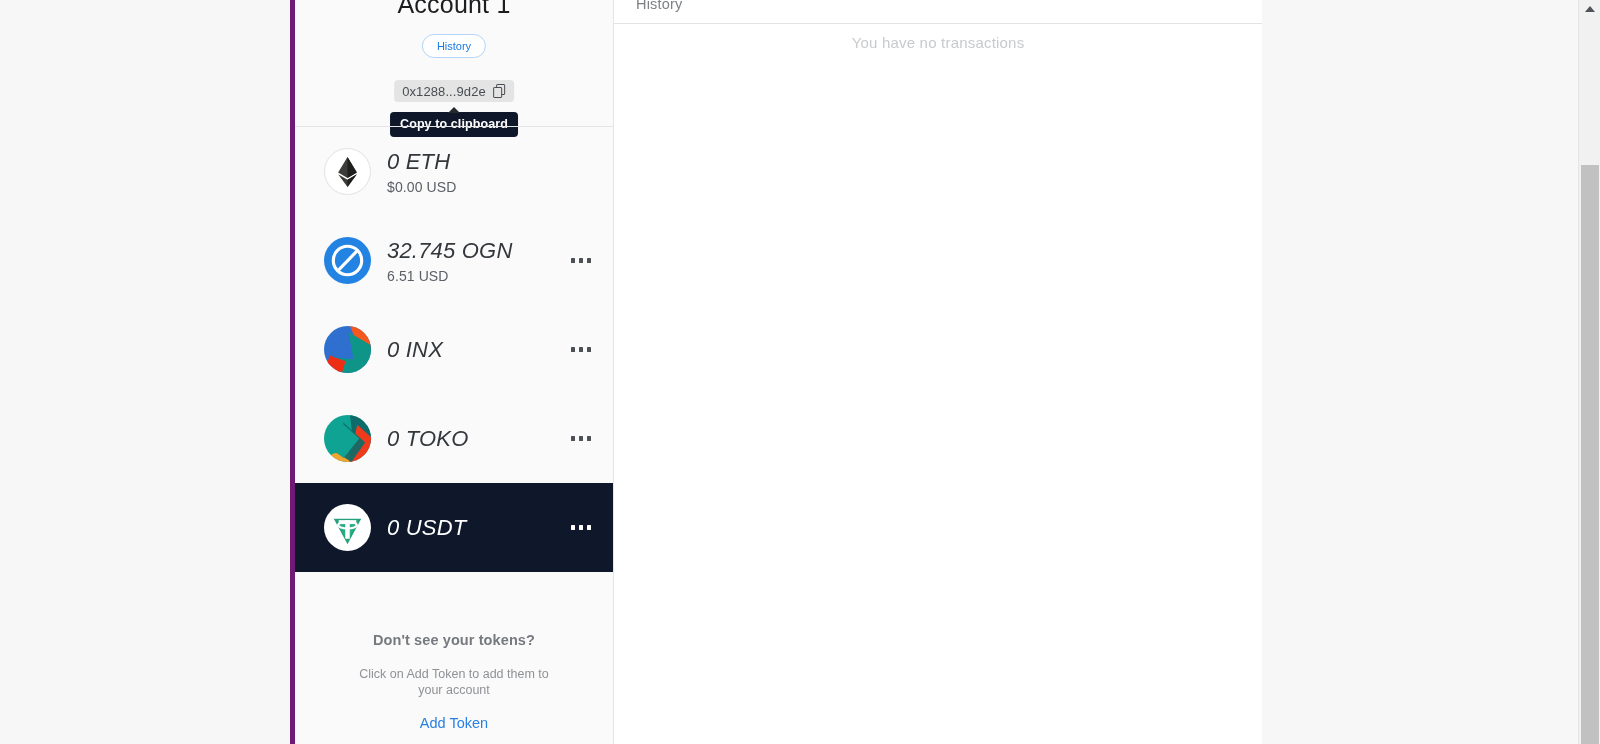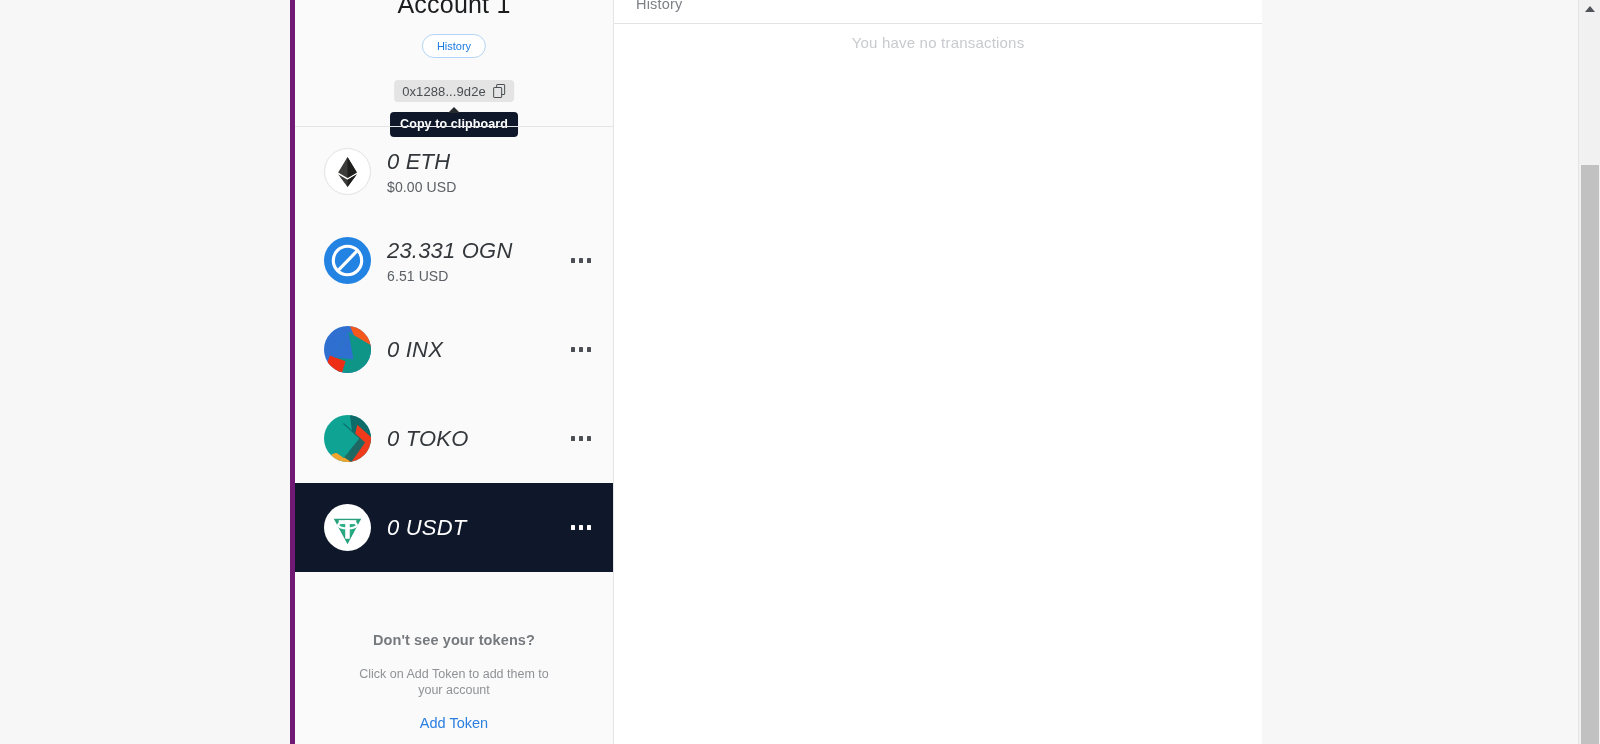--- a/index.html
+++ b/index.html
@@ -212,21 +212,21 @@
 
         <div class="token-row">
           <div class="token-icon">
             <svg width="47" height="47" viewBox="0 0 48 48">
               <circle cx="24" cy="24" r="24" fill="#2383e2"></circle>
               <circle cx="24" cy="24" r="14.5" fill="none" stroke="#ffffff" stroke-width="3.2"></circle>
               <line x1="15" y1="33.5" x2="33.5" y2="14.5" stroke="#ffffff" stroke-width="3.2"></line>
             </svg>
           </div>
           <div class="token-info">
-            <div class="token-amount">23.331 OGN</div>
+            <div class="token-amount">32.745 OGN</div>
             <div class="token-fiat">6.51 USD</div>
           </div>
           <div class="dots">
               <i></i>
               <i></i>
               <i></i>
             </div>
         </div>
 
         <div class="token-row">

